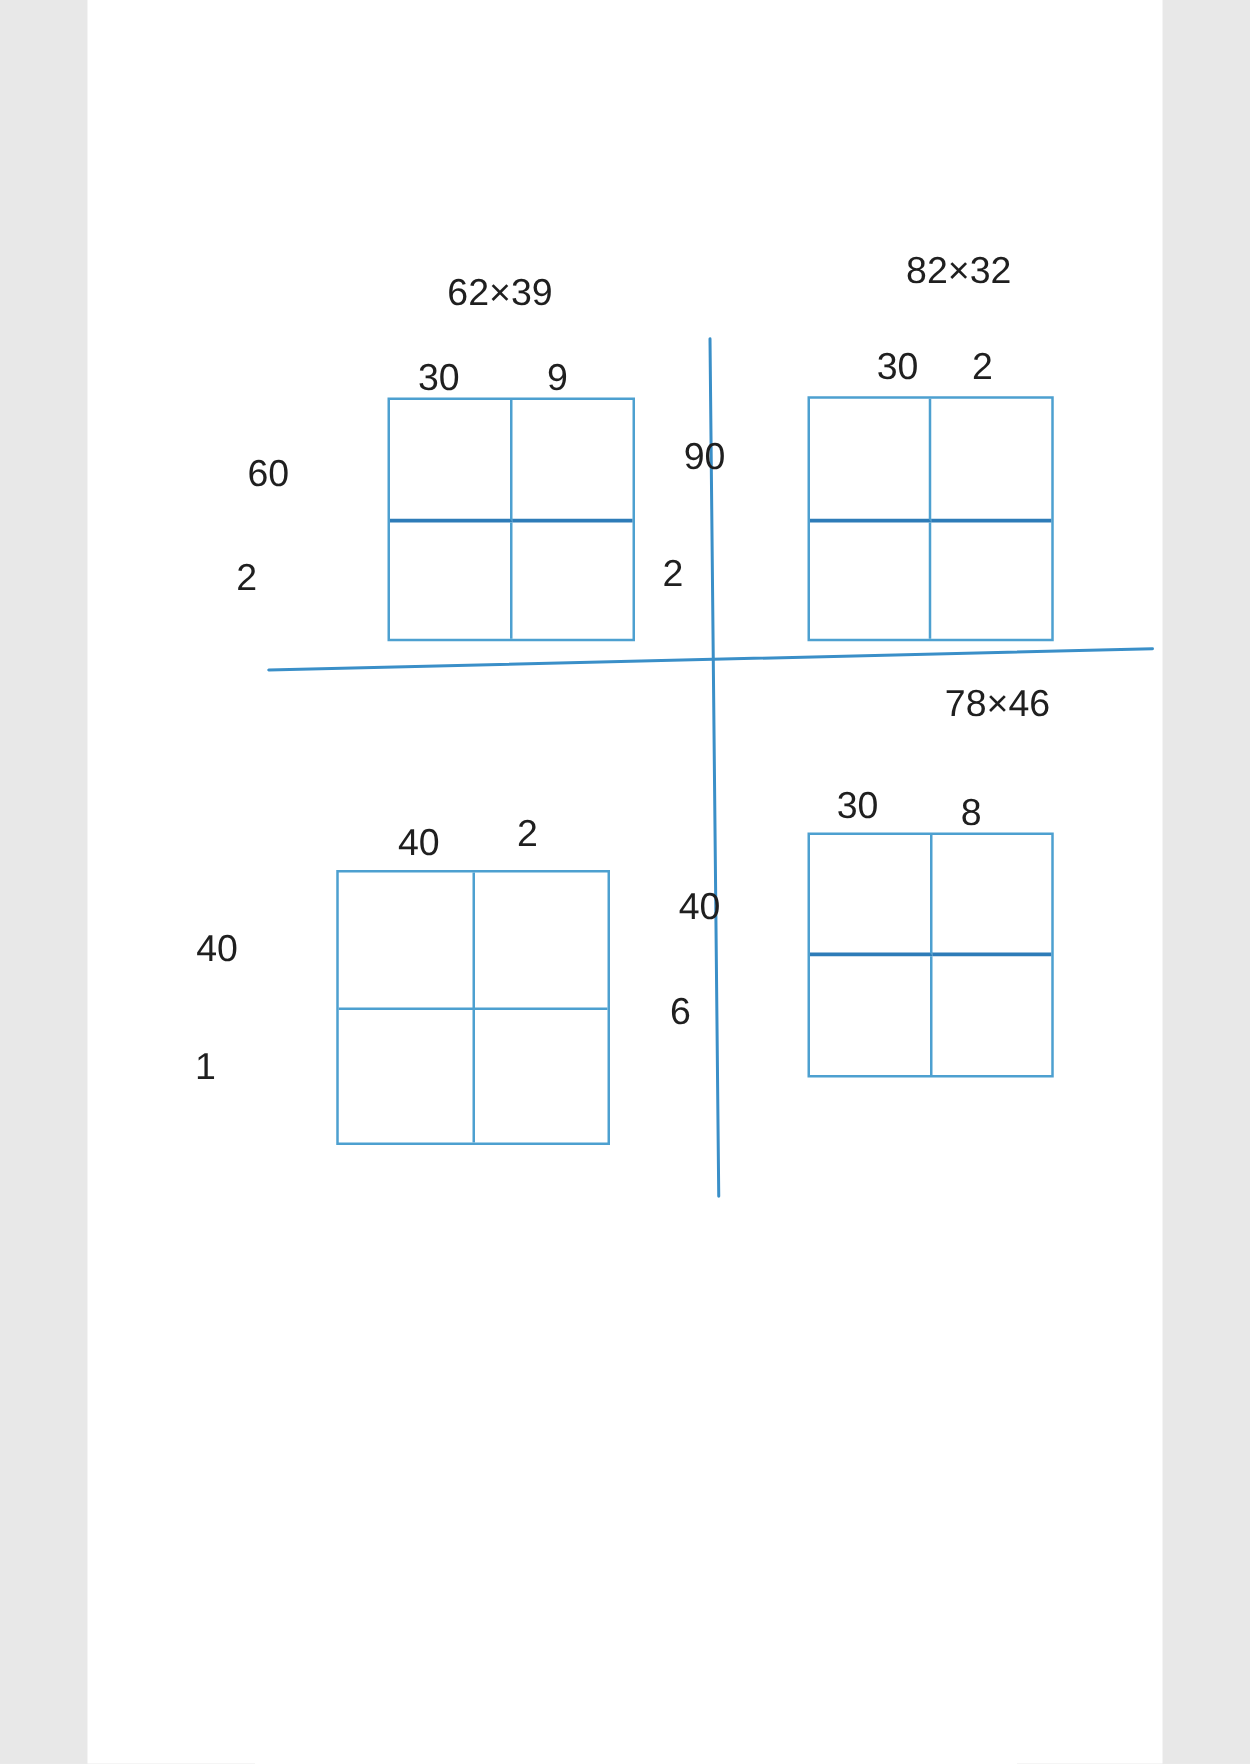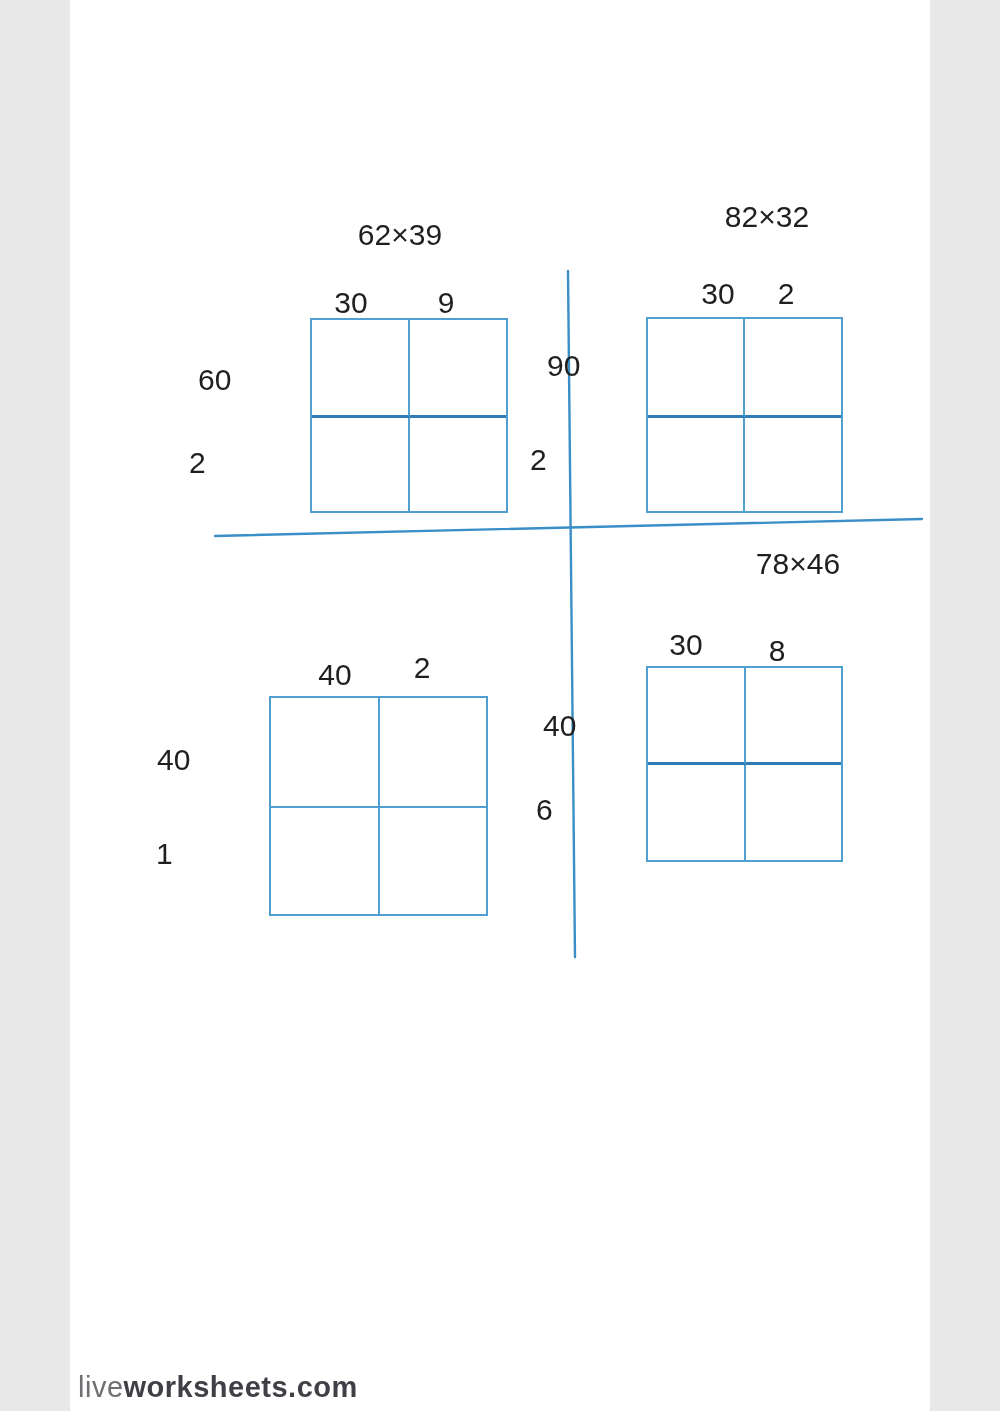--- a/index.html
+++ b/index.html
@@ -99,17 +99,14 @@
   <div class="num" style="left:657px;top:633px;width:100px">8</div>
   <div class="num num-right" style="left:473px;top:708px;width:80px">40</div>
   <div class="num num-right" style="left:466px;top:792px;width:80px">6</div>
   <div class="grid thick-mid" style="left:576px;top:666px;width:197px;height:196px;grid-template-columns:98px 1fr;grid-template-rows:97px 1fr">
     <div class="cell r0 c0"></div>
     <div class="cell r0"></div>
     <div class="cell c0"></div>
     <div class="cell"></div>
   </div>
 
-  <div class="footer" style="left:8px;top:1371px">
-    <span class="f-light">live</span><span class="f-bold">worksheets.com</span>
-  </div>
 
 </div>
 
 </body></html>

